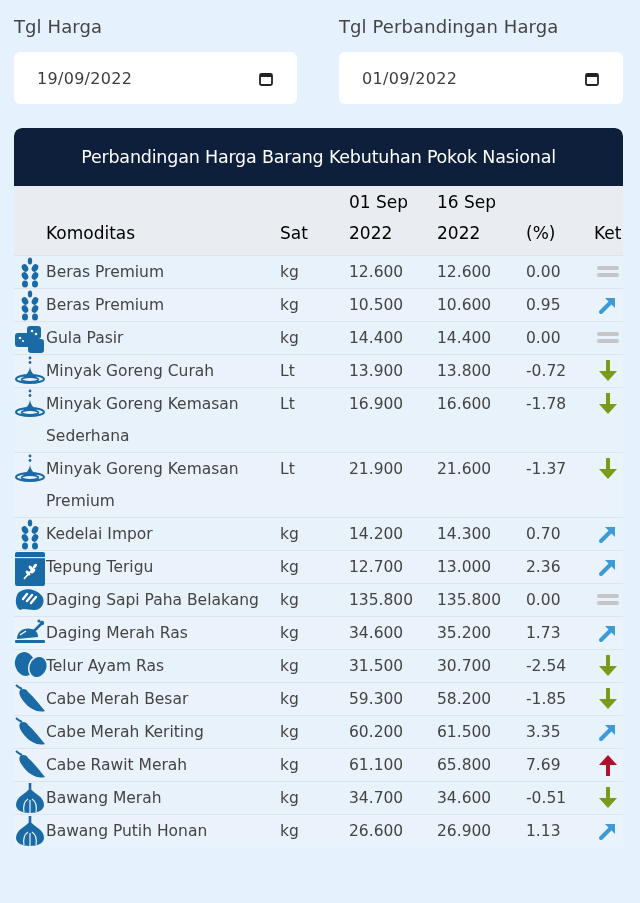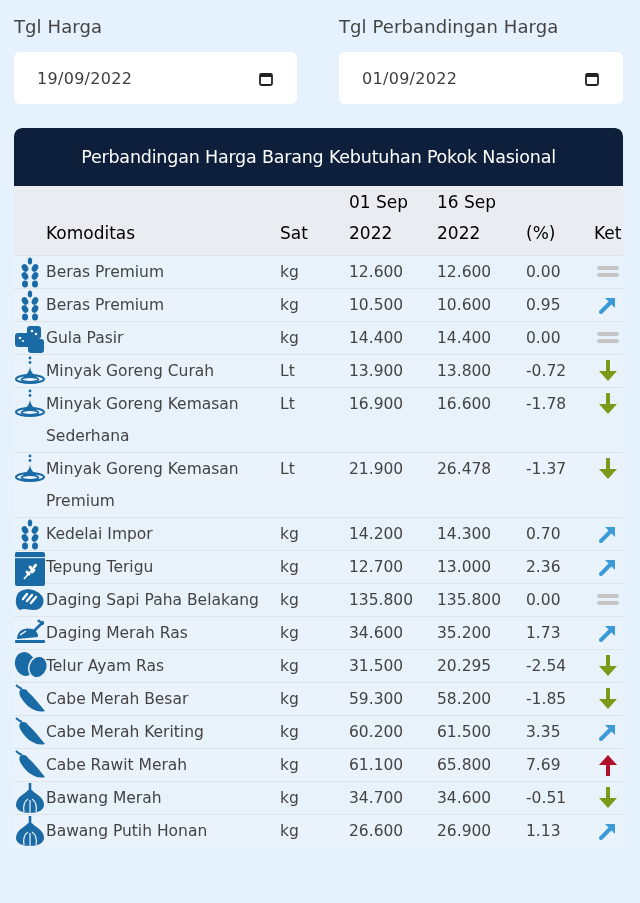--- a/index.html
+++ b/index.html
@@ -253,21 +253,21 @@
                 <circle cx="16" cy="3" r="1.4" fill="#1a6aa6"></circle>
                 <circle cx="16" cy="7.5" r="1.4" fill="#1a6aa6"></circle>
                 <path d="M16 11 C16 16 12 21 8 22 L24 22 C20 21 16 16 16 11Z" fill="#1a6aa6"></path>
                 <ellipse cx="16" cy="24" rx="14" ry="4" fill="none" stroke="#1a6aa6" stroke-width="2"></ellipse>
                 <ellipse cx="16" cy="24.5" rx="8.5" ry="2.2" fill="none" stroke="#1a6aa6" stroke-width="1.6"></ellipse>
               </svg></span>
           </td>
     <td class="name-cell">Minyak Goreng Kemasan Premium</td>
     <td class="sat-cell">Lt</td>
     <td>21.900</td>
-    <td>26.478</td>
+    <td>21.600</td>
     <td class="pct-cell">-1.37</td>
     <td>
             <span class="ket-icon"><svg viewBox="0 0 22 22" width="22" height="22">
                 <path d="M11 1 L11 14" stroke="#7a9a1a" stroke-width="4" stroke-linecap="round"></path>
                 <path d="M2 11 L11 21 L20 11 Z" fill="#7a9a1a"></path>
               </svg></span>
           </td>
   </tr>
 
   <tr>
@@ -367,21 +367,21 @@
   <tr>
     <td class="icon-cell">
             <span class="row-icon"><svg viewBox="0 0 34 32" width="34" height="32">
                 <ellipse cx="11" cy="14" rx="10" ry="12" transform="rotate(-15 11 14)" fill="#1a6aa6"></ellipse>
                 <ellipse cx="24" cy="17" rx="9" ry="11" transform="rotate(20 24 17)" fill="#1a6aa6" stroke="#e8f2fb" stroke-width="1.5"></ellipse>
               </svg></span>
           </td>
     <td class="name-cell">Telur Ayam Ras</td>
     <td class="sat-cell">kg</td>
     <td>31.500</td>
-    <td>20.295</td>
+    <td>30.700</td>
     <td class="pct-cell">-2.54</td>
     <td>
             <span class="ket-icon"><svg viewBox="0 0 22 22" width="22" height="22">
                 <path d="M11 1 L11 14" stroke="#7a9a1a" stroke-width="4" stroke-linecap="round"></path>
                 <path d="M2 11 L11 21 L20 11 Z" fill="#7a9a1a"></path>
               </svg></span>
           </td>
   </tr>
 
   <tr>

